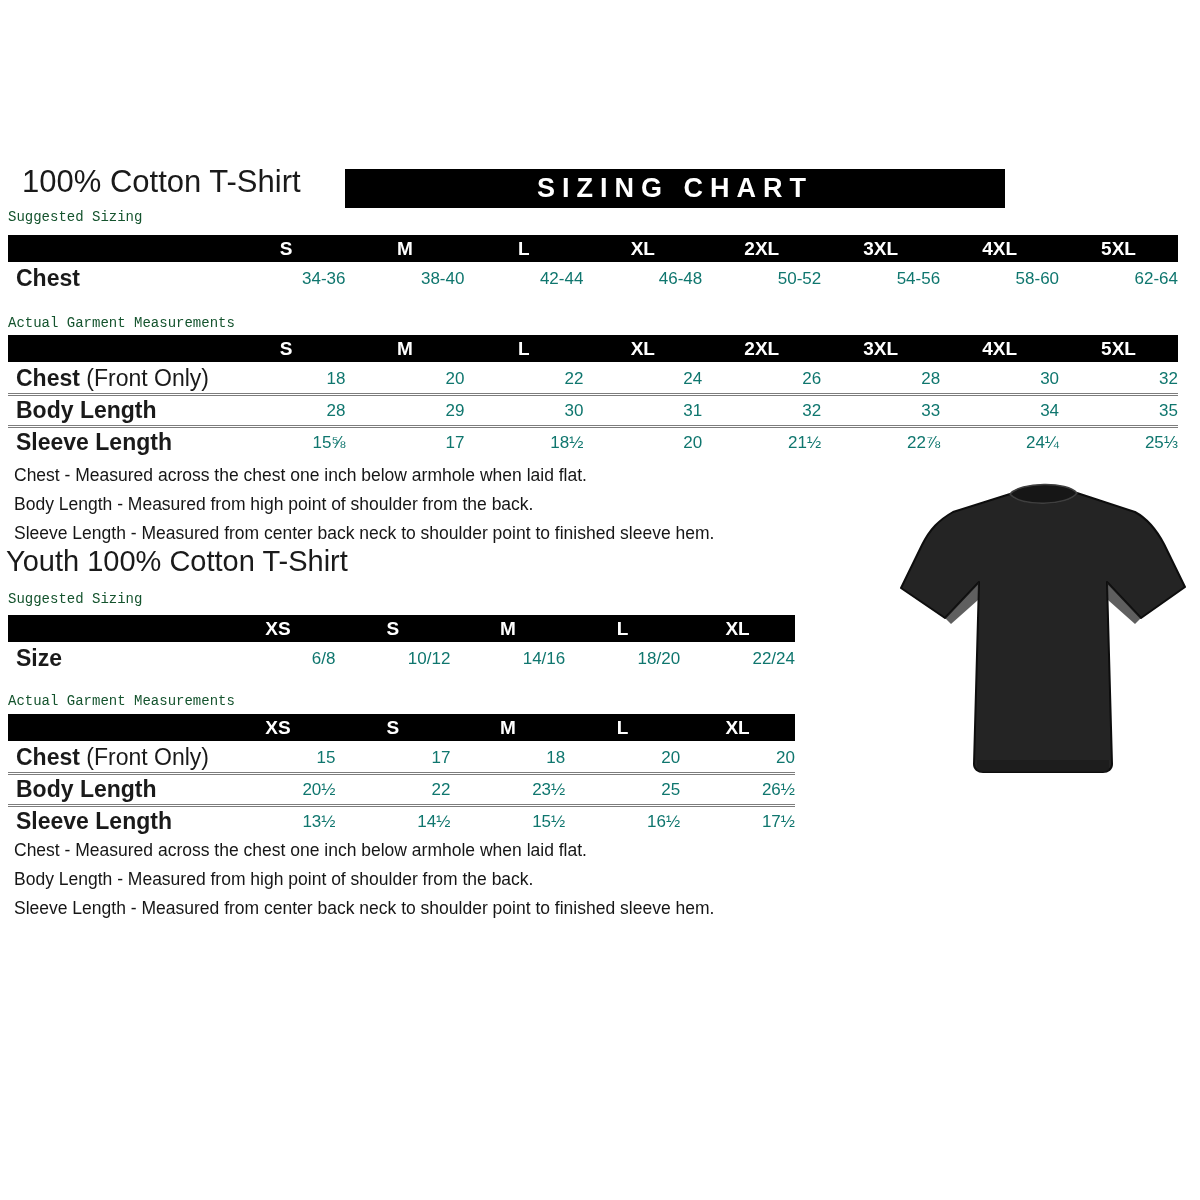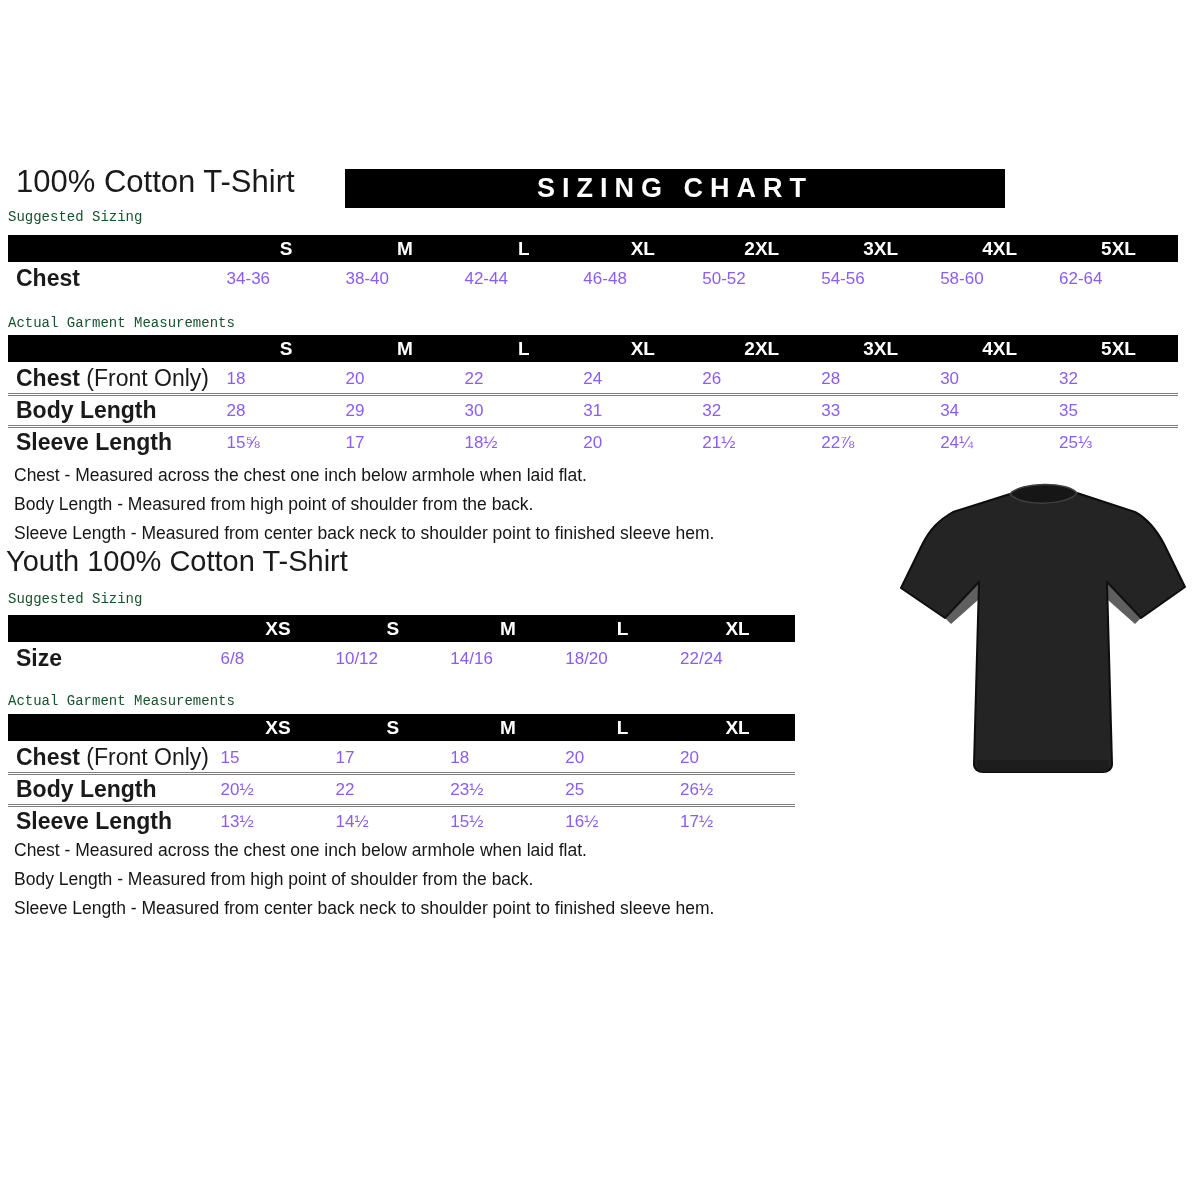--- a/index.html
+++ b/index.html
@@ -5,21 +5,21 @@
   html,body{margin:0;padding:0;background:#ffffff;}
   body{
     width:1200px;height:1200px;position:relative;overflow:hidden;
     font-family:"Liberation Sans","DejaVu Sans",sans-serif;
     color:var(--text,#1a1a1a);
     -webkit-font-smoothing:antialiased;
   }
   .abs{position:absolute;}
 
   
-  .page-title{left:16px;top:164px;font-size:31px;font-weight:normal;letter-spacing:0;}
+  .page-title{left:22px;top:164px;font-size:31px;font-weight:normal;letter-spacing:0;}
   .banner{
     left:345px;top:169px;width:660px;height:39px;
     background:var(--bar-bg,#000);color:var(--bar-text,#fff);
     display:flex;align-items:center;justify-content:center;
     font-size:27px;font-weight:bold;letter-spacing:7px;
   }
   .sec-label{font-size:14px;color:#14532d;font-family:Liberation Mono, monospace;}
   .lbl-sug1{left:8px;top:209px;}
   .lbl-gar1{left:8px;top:315px;}
   .youth-title{left:6px;top:545px;font-size:29px;font-weight:normal;}
@@ -36,21 +36,21 @@
   table.sz thead th{
     background:var(--bar-bg,#000);color:var(--bar-text,#fff);
     font-size:19px;font-weight:bold;text-align:center;
     height:27px;padding:0;border-bottom:2px solid #ffffff;
   }
   table.sz tbody tr:first-child > *{border-top:1px solid #4a4a4a;}
   table.sz tbody th.lbl, table.sz thead th.lbl{text-align:left;padding-left:8px;}
   table.sz tbody th.lbl{font-size:23px;font-weight:bold;white-space:nowrap;}
   table.sz tbody th.lbl .sfx{font-weight:normal;}
   table.sz tbody td{
-    text-align:left;font-size:17px;font-weight:normal;color:#8b5cf6;
+    text-align:right;font-size:17px;font-weight:normal;color:#0f766e;
     height:28px;padding:0;
   }
   .adult th.lbl{width:18%;}
   .youth th.lbl{width:26%;}
   
   .garment table.sz tbody tr + tr > *{border-top:3px double var(--separator,#7d7d7d);}
 
   
   .notes{left:14px;font-size:17.5px;color:#161616;}
   .notes1{top:461px;}

